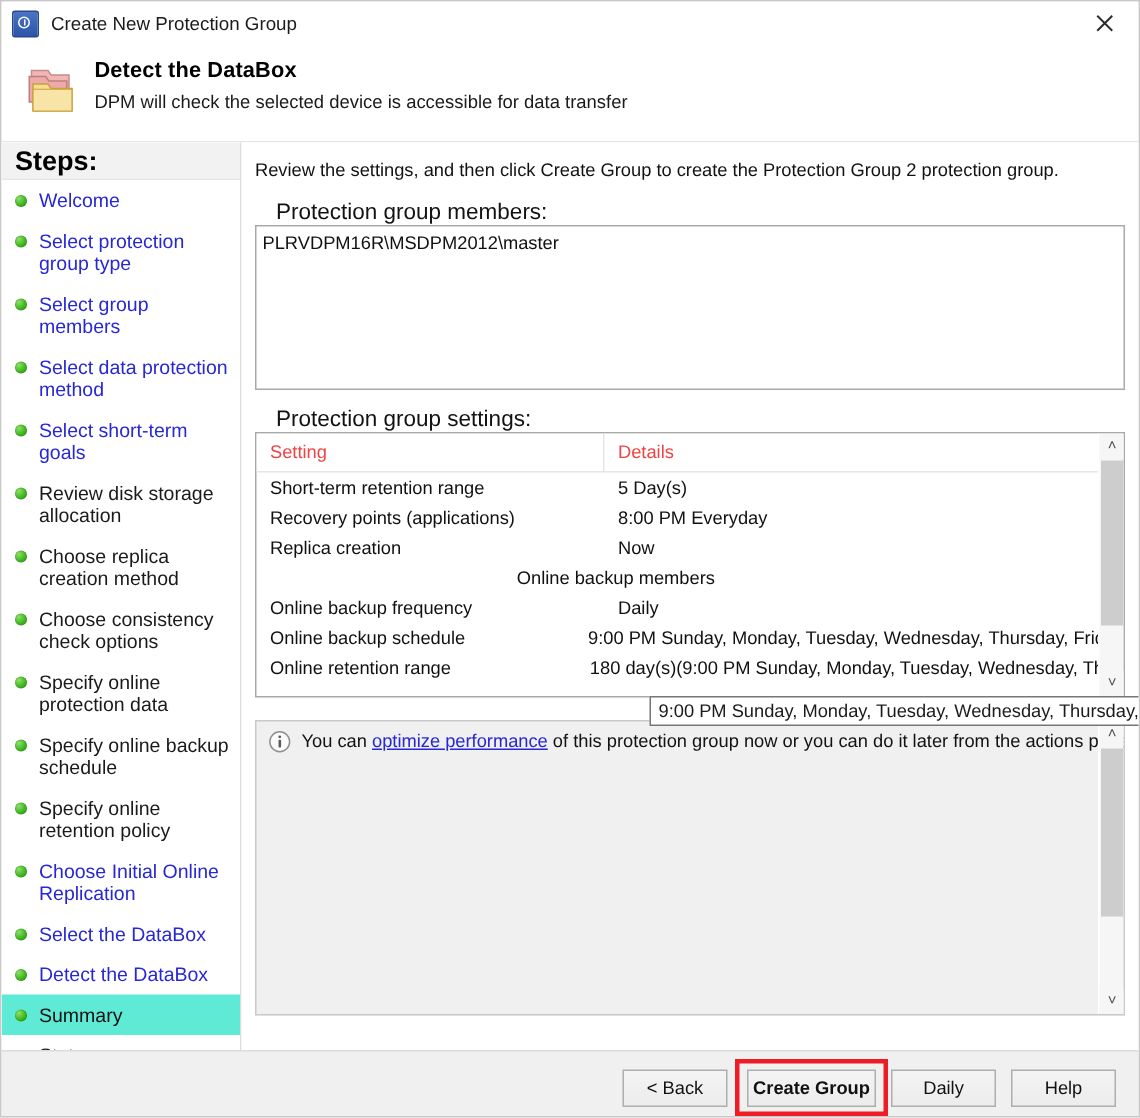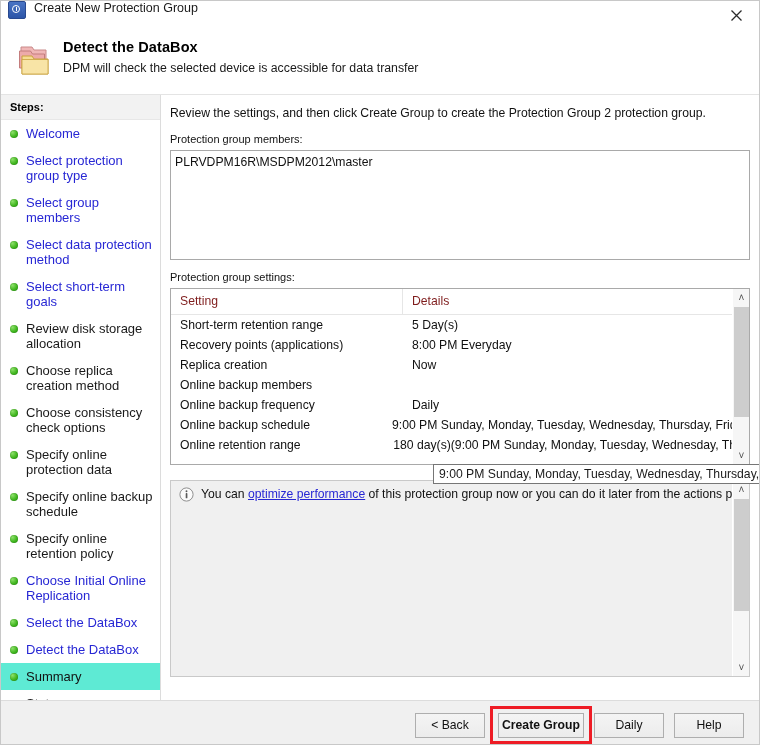--- a/index.html
+++ b/index.html
@@ -30,20 +30,21 @@
 
   
   #titlebar {
     position: absolute;
     left: 0; top: 0;
     width: 758px;
     height: 30px;
     background: #ffffff;
     border-bottom: 1px solid #ffffff;
     display: flex;
+    align-items: center;
   }
   #app-icon {
     width: 16px; height: 16px;
     margin-left: 7px;
     background: linear-gradient(180deg,#4a74c4 0%, #2c55a8 100%);
     border: 1px solid #28488f;
     border-radius: 2px;
     position: relative;
     flex: 0 0 auto;
   }
@@ -129,21 +130,21 @@
     height: 605px;
     background: #ffffff;
     border-right: 1px solid #dcdcdc;
     overflow: hidden;
   }
   #steps-header {
     height: 24px;
     line-height: 24px;
     padding-left: 9px;
     font-weight: bold;
-    font-size: 11px;
+    font-size: 18px;
     background: #f2f2f2;
     border-bottom: 1px solid #e7e7e7;
     color: #000;
   }
   .step {
     position: relative;
     display: flex;
     align-items: flex-start;
     padding: 6px 6px 6px 9px;
     min-height: 17px;
@@ -181,22 +182,23 @@
   }
   #intro {
     position: absolute;
     left: 9px; top: 11px;
     font-size: 12.2px;
     color: #121212;
     white-space: nowrap;
   }
   .field-label {
     position: absolute;
-    font-size: 11px;
+    font-size: 15px;
     color: #121212;
+    margin-left: 14px;
   }
   #members-label { left: 9px; top: 38px; }
   #settings-label { left: 9px; top: 176px; }
 
   #members-box {
     position: absolute;
     left: 9px; top: 55px;
     width: 580px;
     height: 110px;
     box-sizing: border-box;
@@ -230,32 +232,33 @@
   }
   .lv-header {
     display: flex;
     height: 25px;
     align-items: center;
     background: #ffffff;
     border-bottom: 1px solid #e6e6e6;
   }
   .lv-header .col {
     font-size: 12.2px;
-    color: #7f1d1d;
+    color: #ef4444;
     padding-left: 9px;
     box-sizing: border-box;
     height: 25px;
     line-height: 25px;
   }
   .lv-header .col.c1 { width: 232px; border-right: 1px solid #e6e6e6; }
   .lv-header .col.c2 { flex: 1 1 auto; }
   .lv-row {
     display: flex;
     height: 20px;
     align-items: center;
+    justify-content: center;
   }
   .lv-row .cell {
     font-size: 12.2px;
     color: #111;
     padding-left: 9px;
     box-sizing: border-box;
     white-space: nowrap;
     overflow: hidden;
     line-height: 20px;
   }

